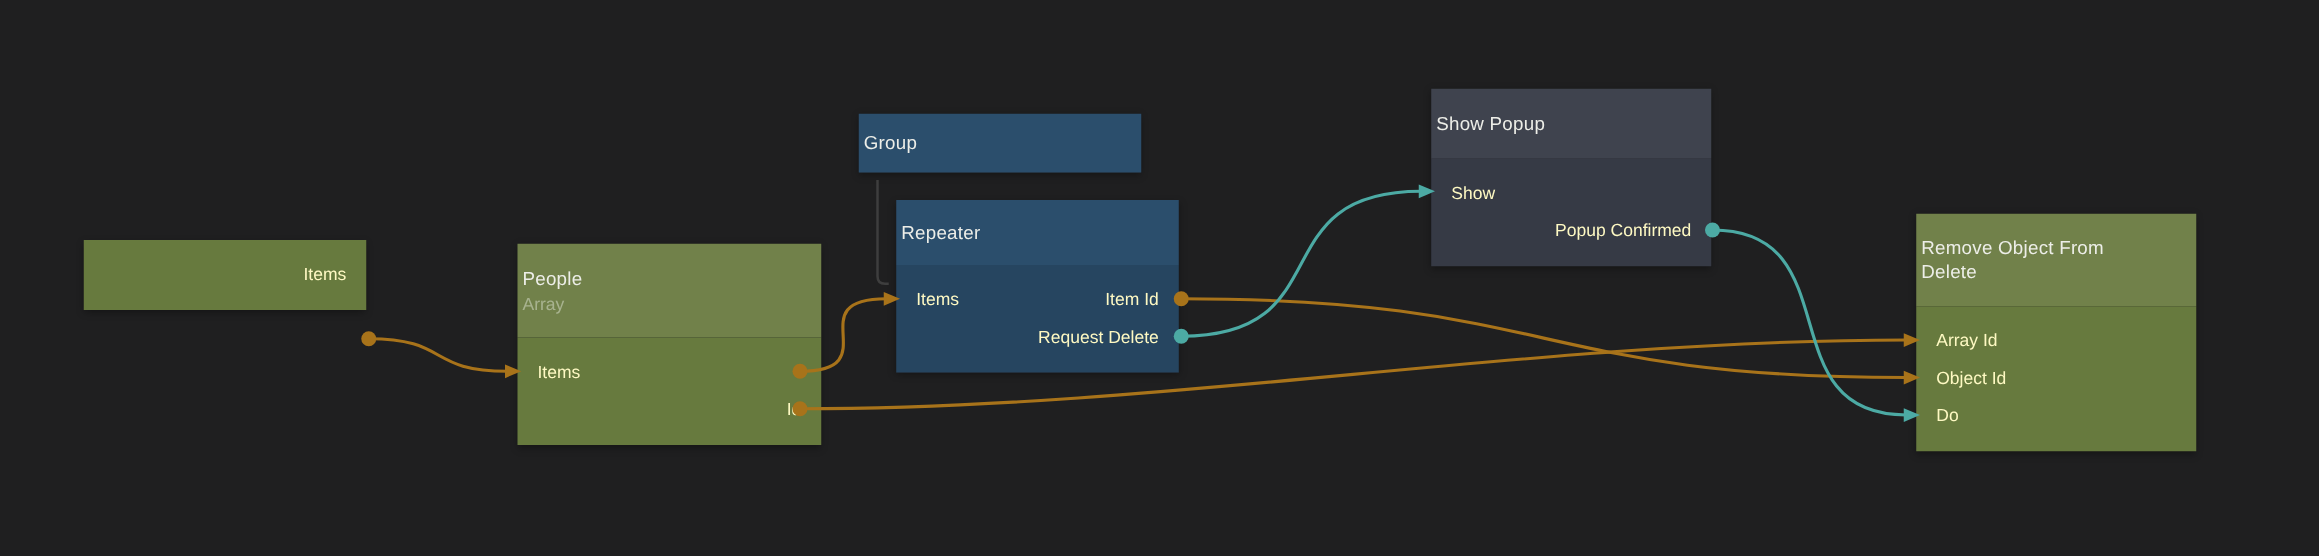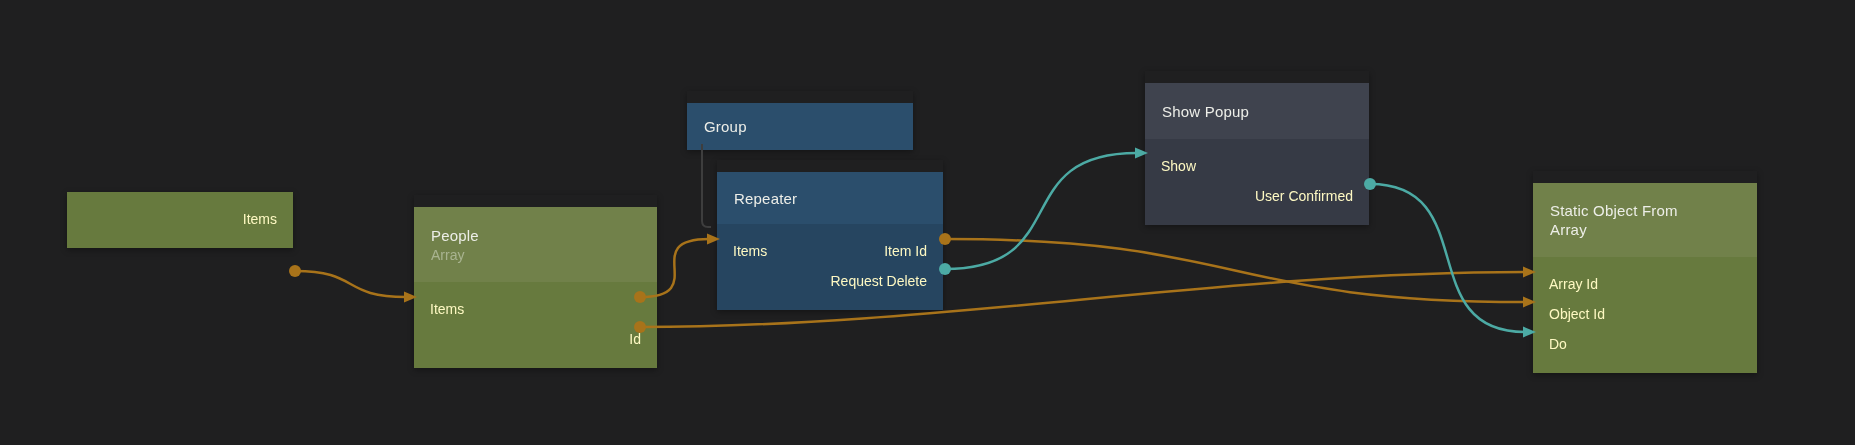--- a/index.html
+++ b/index.html
@@ -14,21 +14,21 @@
     position:absolute;left:0;top:0;width:1855px;height:445px;
     z-index:10;pointer-events:none;
   }
   .node{
     position:absolute;
     z-index:2;
     box-shadow:0 2px 6px rgba(0,0,0,0.35);
   }
   .head{
     display:flex;flex-direction:column;justify-content:center;
-    padding:0 17px;box-sizing:border-box;margin-top:12px;
+    padding:0 4px;box-sizing:border-box;
   }
   .title{
     color:#edeee8;font-size:15px;line-height:19px;letter-spacing:.2px;
   }
   .subtitle{
     color:rgba(235,240,228,0.45);font-size:14px;line-height:17px;margin-top:2px;
   }
   .body{padding:12px 0 14px 0;}
   .row{
     height:30px;display:flex;align-items:center;
@@ -119,28 +119,28 @@
 
   <div class="node" style="left:1145px;top:71px;width:224px;">
     <div class="head dark-head" style="height:56px;">
       <div class="title">Show Popup</div>
     </div>
     <div class="body dark-body">
       <div class="row left">
         <span class="plabel">Show</span>
       </div>
       <div class="row right">
-        <span class="plabel">User Confirmed</span>
+        <span class="plabel">Popup Confirmed</span>
       </div>
     </div>
   </div>
 
   <div class="node" style="left:1533px;top:171px;width:224px;">
     <div class="head green-head" style="height:74px;">
-      <div class="title" style="max-width:160px;">Static Object From Array</div>
+      <div class="title" style="max-width:160px;">Remove Object From Delete</div>
     </div>
     <div class="body green-body">
       <div class="row left">
         <span class="plabel">Array Id</span>
       </div>
       <div class="row left">
         <span class="plabel">Object Id</span>
       </div>
       <div class="row left">
         <span class="plabel">Do</span>

